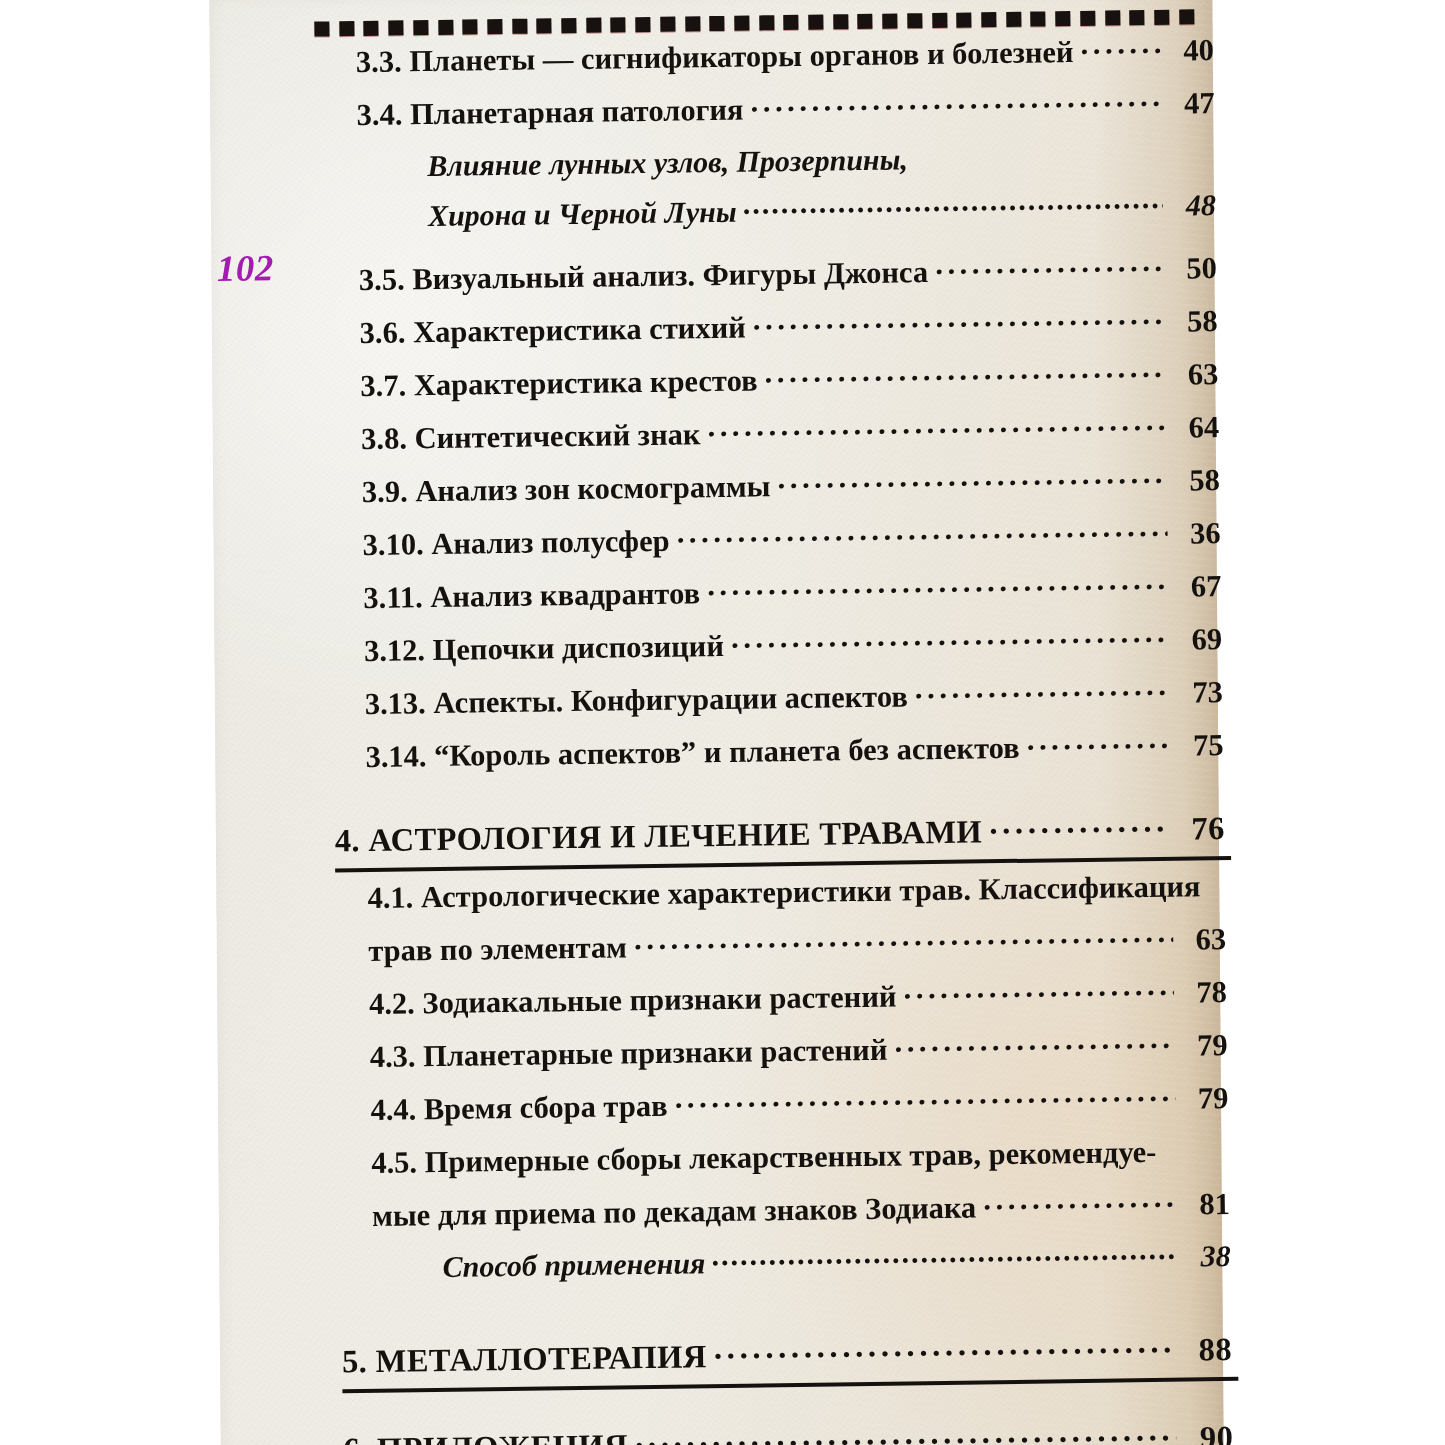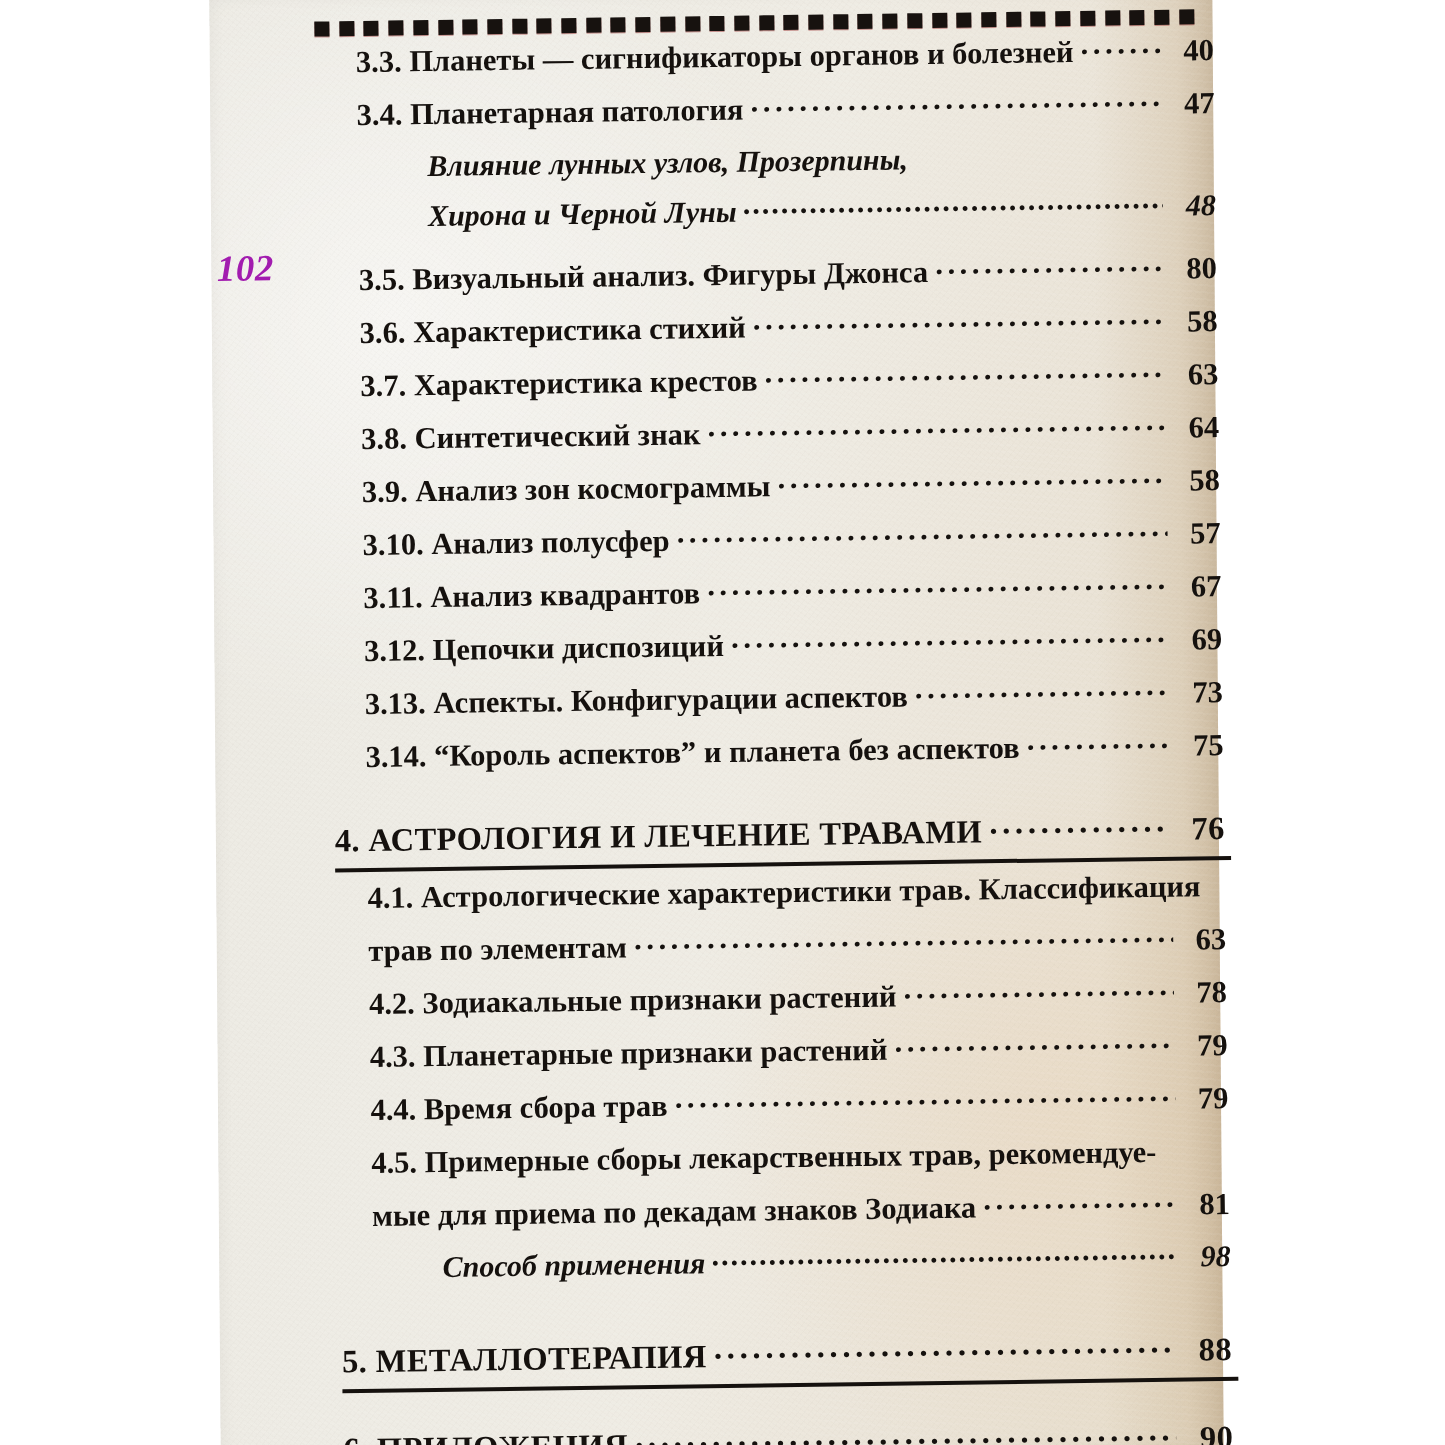--- a/index.html
+++ b/index.html
@@ -257,21 +257,21 @@
             <span class="label">Хирона и Черной Луны</span>
             <span class="leader">························································································································</span>
             <span class="page">48</span>
           </div>
         </div>
         <div class="gap-s"></div>
         <div class="major-block">
           <div class="row lvl-sub">
             <span class="label">3.5.  Визуальный анализ. Фигуры Джонса</span>
             <span class="leader">························································································································</span>
-            <span class="page">80</span>
+            <span class="page">50</span>
           </div>
         </div>
         <div class="major-block">
           <div class="row lvl-sub">
             <span class="label">3.6.  Характеристика стихий</span>
             <span class="leader">························································································································</span>
             <span class="page">58</span>
           </div>
         </div>
         <div class="major-block">
@@ -292,21 +292,21 @@
           <div class="row lvl-sub">
             <span class="label">3.9.  Анализ зон космограммы</span>
             <span class="leader">························································································································</span>
             <span class="page">58</span>
           </div>
         </div>
         <div class="major-block">
           <div class="row lvl-sub">
             <span class="label">3.10.  Анализ полусфер</span>
             <span class="leader">························································································································</span>
-            <span class="page">57</span>
+            <span class="page">36</span>
           </div>
         </div>
         <div class="major-block">
           <div class="row lvl-sub">
             <span class="label">3.11.  Анализ квадрантов</span>
             <span class="leader">························································································································</span>
             <span class="page">67</span>
           </div>
         </div>
         <div class="major-block">
@@ -383,21 +383,21 @@
           <div class="row lvl-sub">
             <span class="label">мые для приема по декадам знаков Зодиака</span>
             <span class="leader">························································································································</span>
             <span class="page">81</span>
           </div>
         </div>
         <div class="major-block">
           <div class="row lvl-ital">
             <span class="label">Способ применения</span>
             <span class="leader">························································································································</span>
-            <span class="page">98</span>
+            <span class="page">38</span>
           </div>
         </div>
         <div class="gap-s"></div>
         <div class="gap-l"></div>
         <div class="major-block">
           <div class="row lvl-major">
             <span class="label">5. МЕТАЛЛОТЕРАПИЯ</span>
             <span class="leader">························································································································</span>
             <span class="page">88</span>
           </div>

